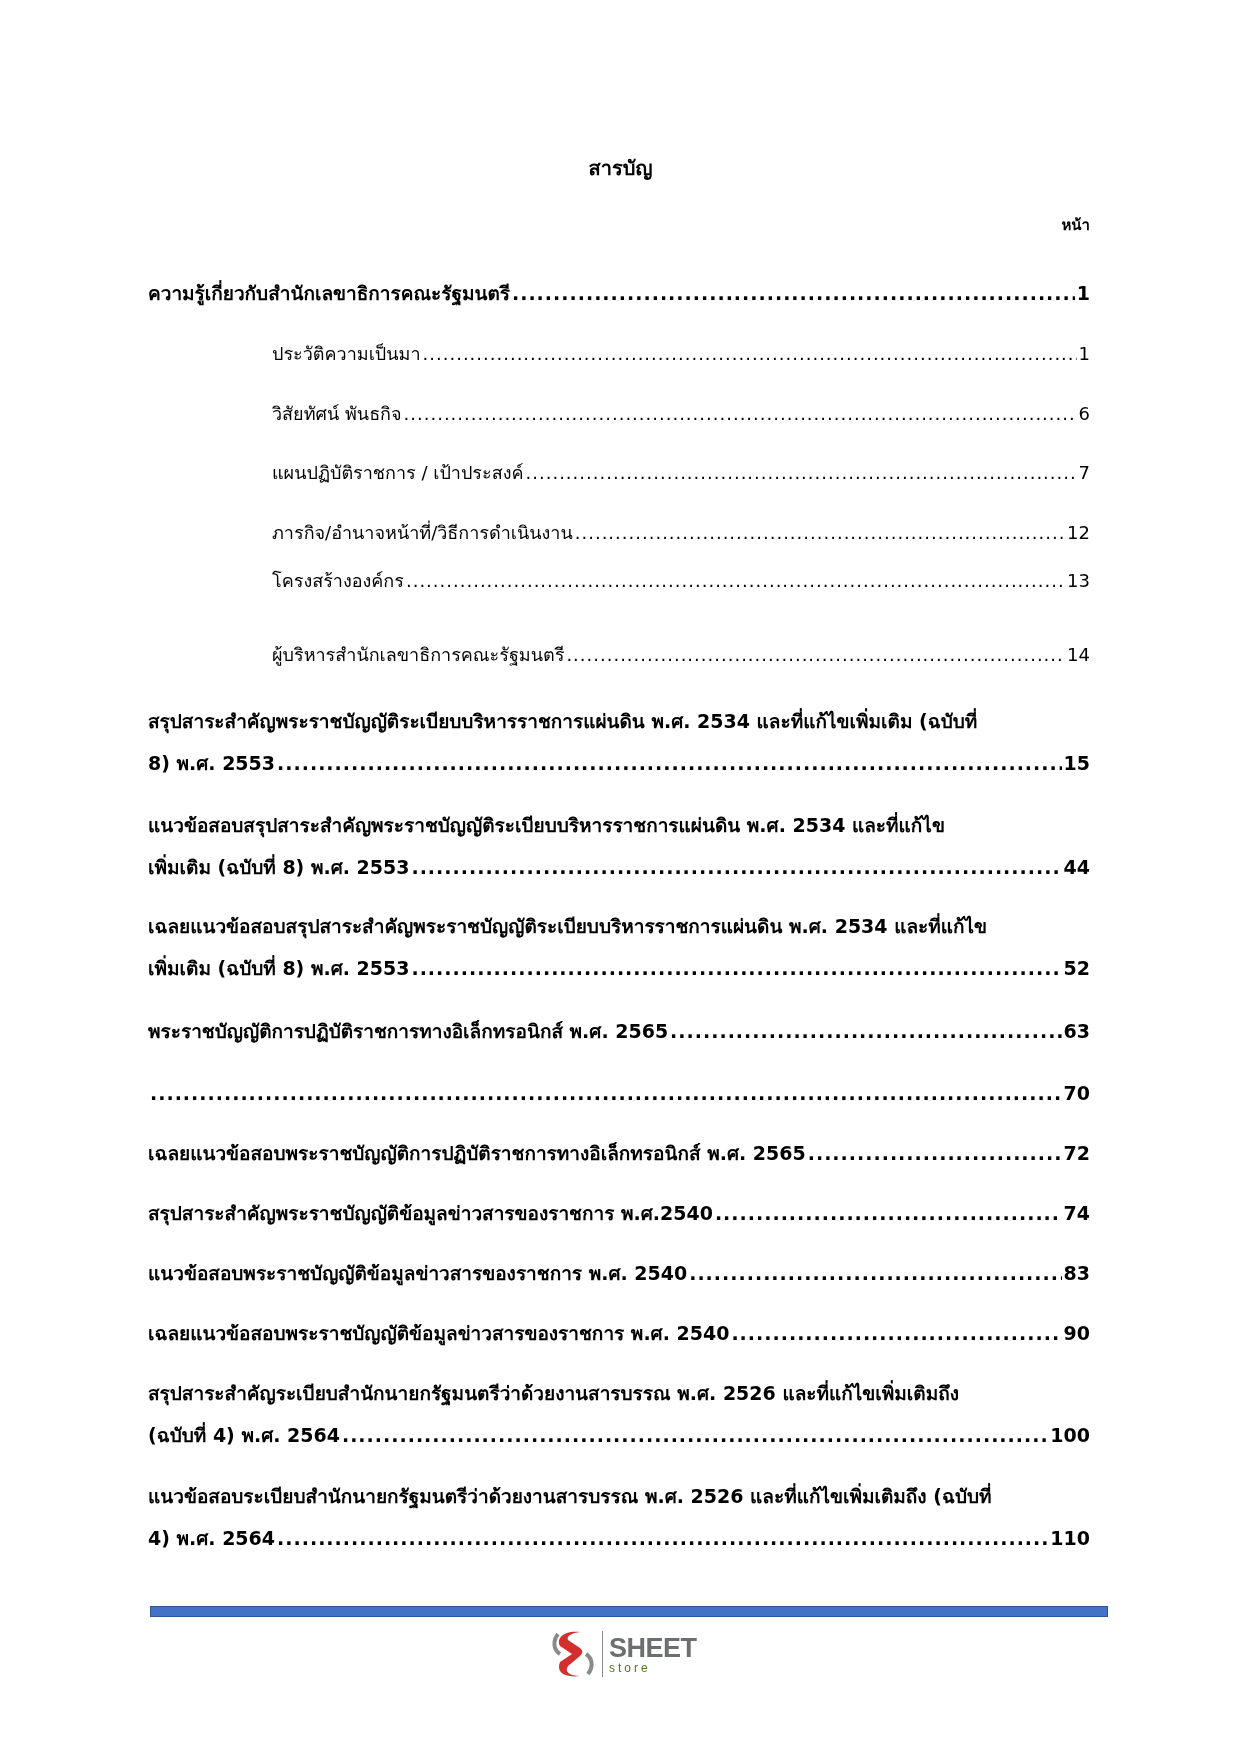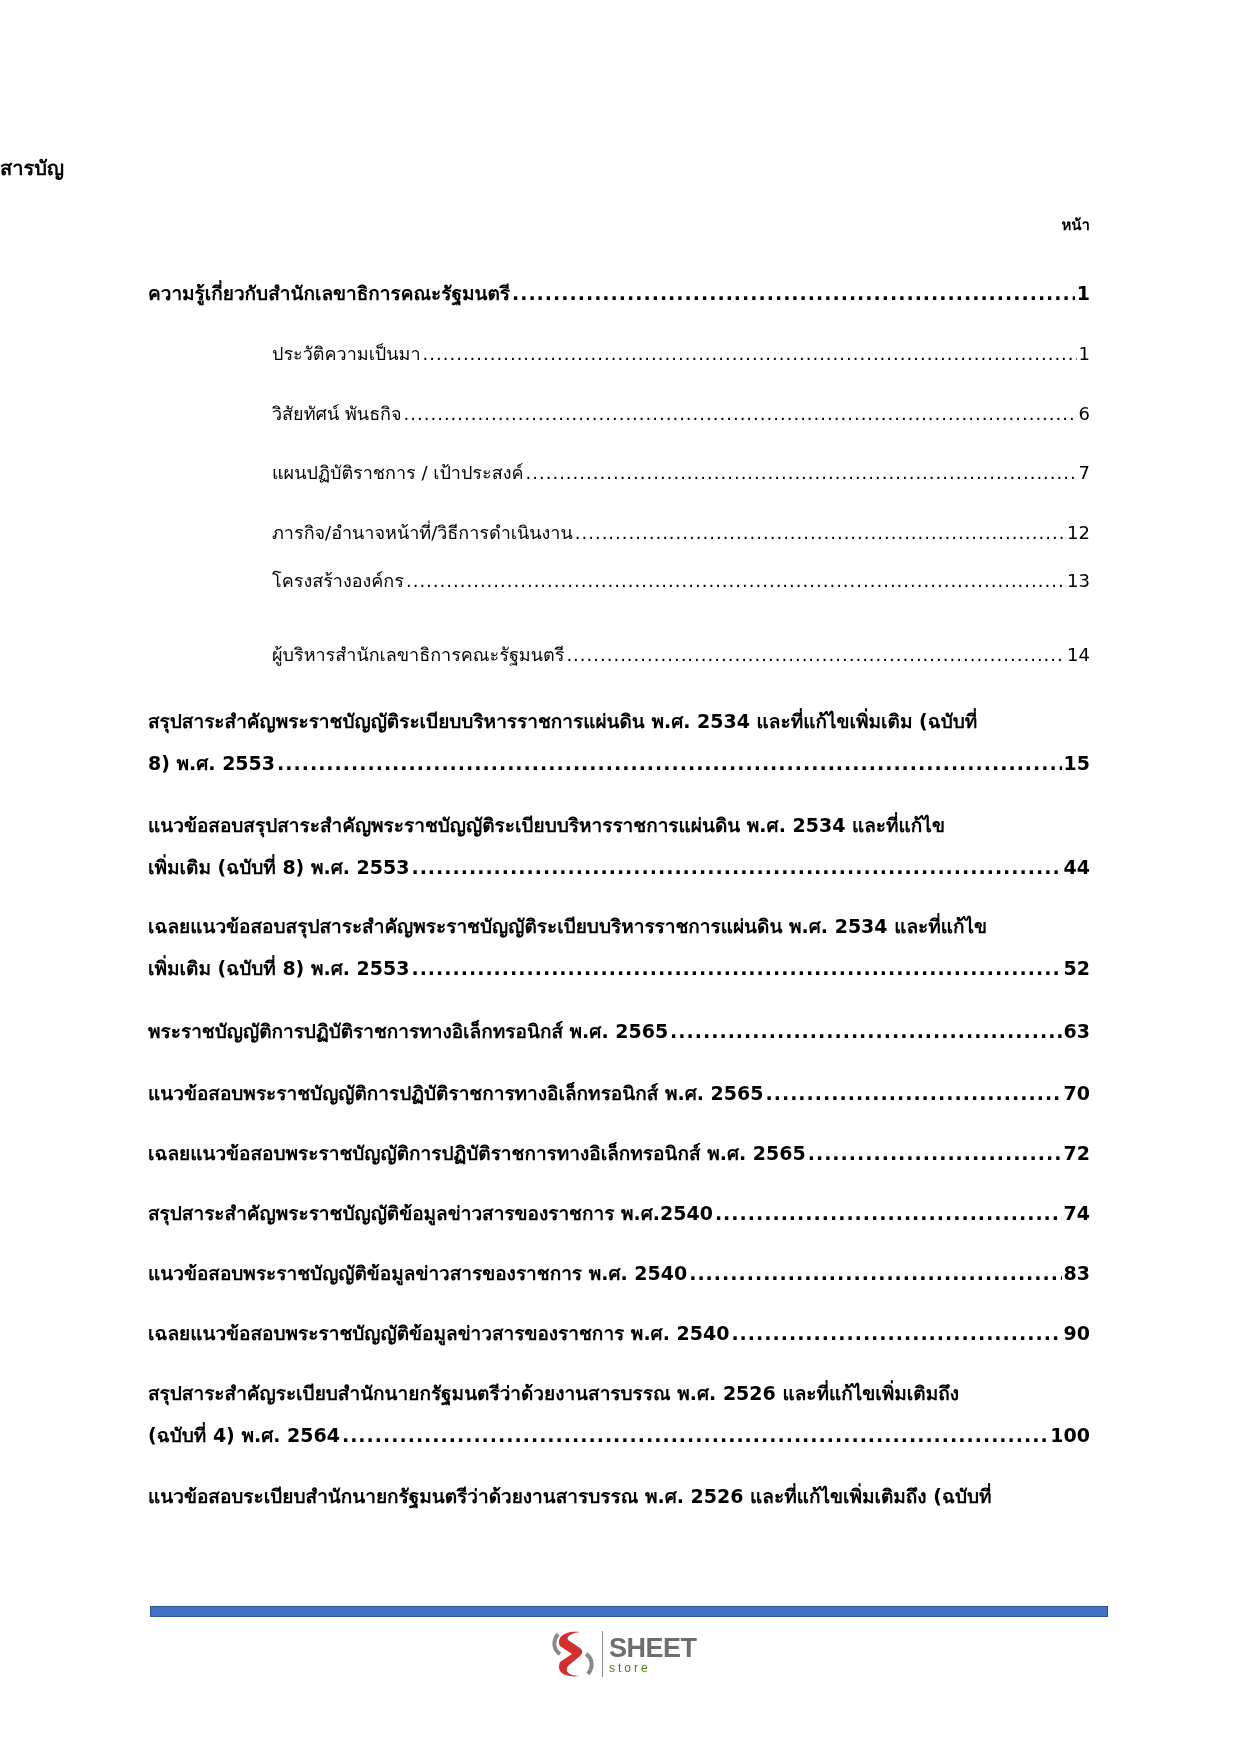--- a/index.html
+++ b/index.html
@@ -1,18 +1,18 @@
 <!DOCTYPE html>
 <html><head>
 <meta charset="utf-8">
 <style>
   html, body { margin:0; padding:0; background:#ffffff; }
   body { width:1241px; height:1755px; position:relative; overflow:hidden;
          font-family:"DejaVu Sans", sans-serif; color:#000; }
-  .title { position:absolute; top:152px; left:0; width:1241px; 
+  .title { position:absolute; top:152px; left:0; width:1241px; text-align:center;
            font-size:20px; font-weight:bold; }
   .page-col { position:absolute; top:213px; right:151px; font-size:15px; font-weight:bold; }
   .entry { position:absolute; left:148px; width:942px; font-size:19px; line-height:42px; }
   .entry.main { font-weight:bold; }
   .entry.sub { left:272px; width:818px; font-weight:normal; font-size:18px; }
   .row { display:flex; align-items:baseline; white-space:nowrap; }
   .row .txt { flex:0 0 auto; }
   .row .dots { flex:1 1 auto; overflow:hidden; margin:0 2px; letter-spacing:1px; }
   .row .dots::before { content:"........................................................................................................................................................................................................................................................................................................................................................................"; }
   .row .num { flex:0 0 auto; }
@@ -108,21 +108,20 @@
     </div>
     <div class="entry main" style="top: 1010px;">
       <div class="row">
         <span class="txt">พระราชบัญญัติการปฏิบัติราชการทางอิเล็กทรอนิกส์ พ.ศ. 2565</span>
         <span class="dots"></span>
         <span class="num">63</span>
       </div>
     </div>
     <div class="entry main" style="top: 1072px;">
       <div class="row">
-        <span class="txt">แนวข้อสอบพระราชบัญญัติการปฏิบัติราชการทางอิเล็กทรอนิกส์ พ.ศ. 2565</span>
         <span class="dots"></span>
         <span class="num">70</span>
       </div>
     </div>
     <div class="entry main" style="top: 1132px;">
       <div class="row">
         <span class="txt">เฉลยแนวข้อสอบพระราชบัญญัติการปฏิบัติราชการทางอิเล็กทรอนิกส์ พ.ศ. 2565</span>
         <span class="dots"></span>
         <span class="num">72</span>
       </div>
@@ -151,20 +150,25 @@
     <div class="entry main" style="top: 1372px;">
       <div class="firstline">สรุปสาระสำคัญระเบียบสำนักนายกรัฐมนตรีว่าด้วยงานสารบรรณ พ.ศ. 2526 และที่แก้ไขเพิ่มเติมถึง</div>
       <div class="row">
         <span class="txt">(ฉบับที่ 4) พ.ศ. 2564</span>
         <span class="dots"></span>
         <span class="num">100</span>
       </div>
     </div>
     <div class="entry main" style="top: 1475px;">
       <div class="firstline">แนวข้อสอบระเบียบสำนักนายกรัฐมนตรีว่าด้วยงานสารบรรณ พ.ศ. 2526 และที่แก้ไขเพิ่มเติมถึง (ฉบับที่</div>
+      <div class="row">
+        <span class="txt">4) พ.ศ. 2564 </span>
+        <span class="dots"></span>
+        <span class="num">110</span>
+      </div>
     </div>
   </div>
 
 <div class="footer-bar"></div>
 <div class="logo">
   <div class="mark">
     <svg width="46" height="52" viewBox="0 0 46 52">
       <path d="M30 4 C14 2 6 10 10 18 L22 26 L10 34 C6 44 14 50 30 48 C20 48 14 44 18 38 L30 28 C34 24 32 22 30 20 L18 12 C16 8 22 5 30 4 Z" fill="#d32f2f"></path>
       <path d="M8 6 C2 14 4 22 10 26 M38 46 C44 38 42 30 36 26" stroke="#8a8a8a" stroke-width="4" fill="none"></path>
     </svg>

